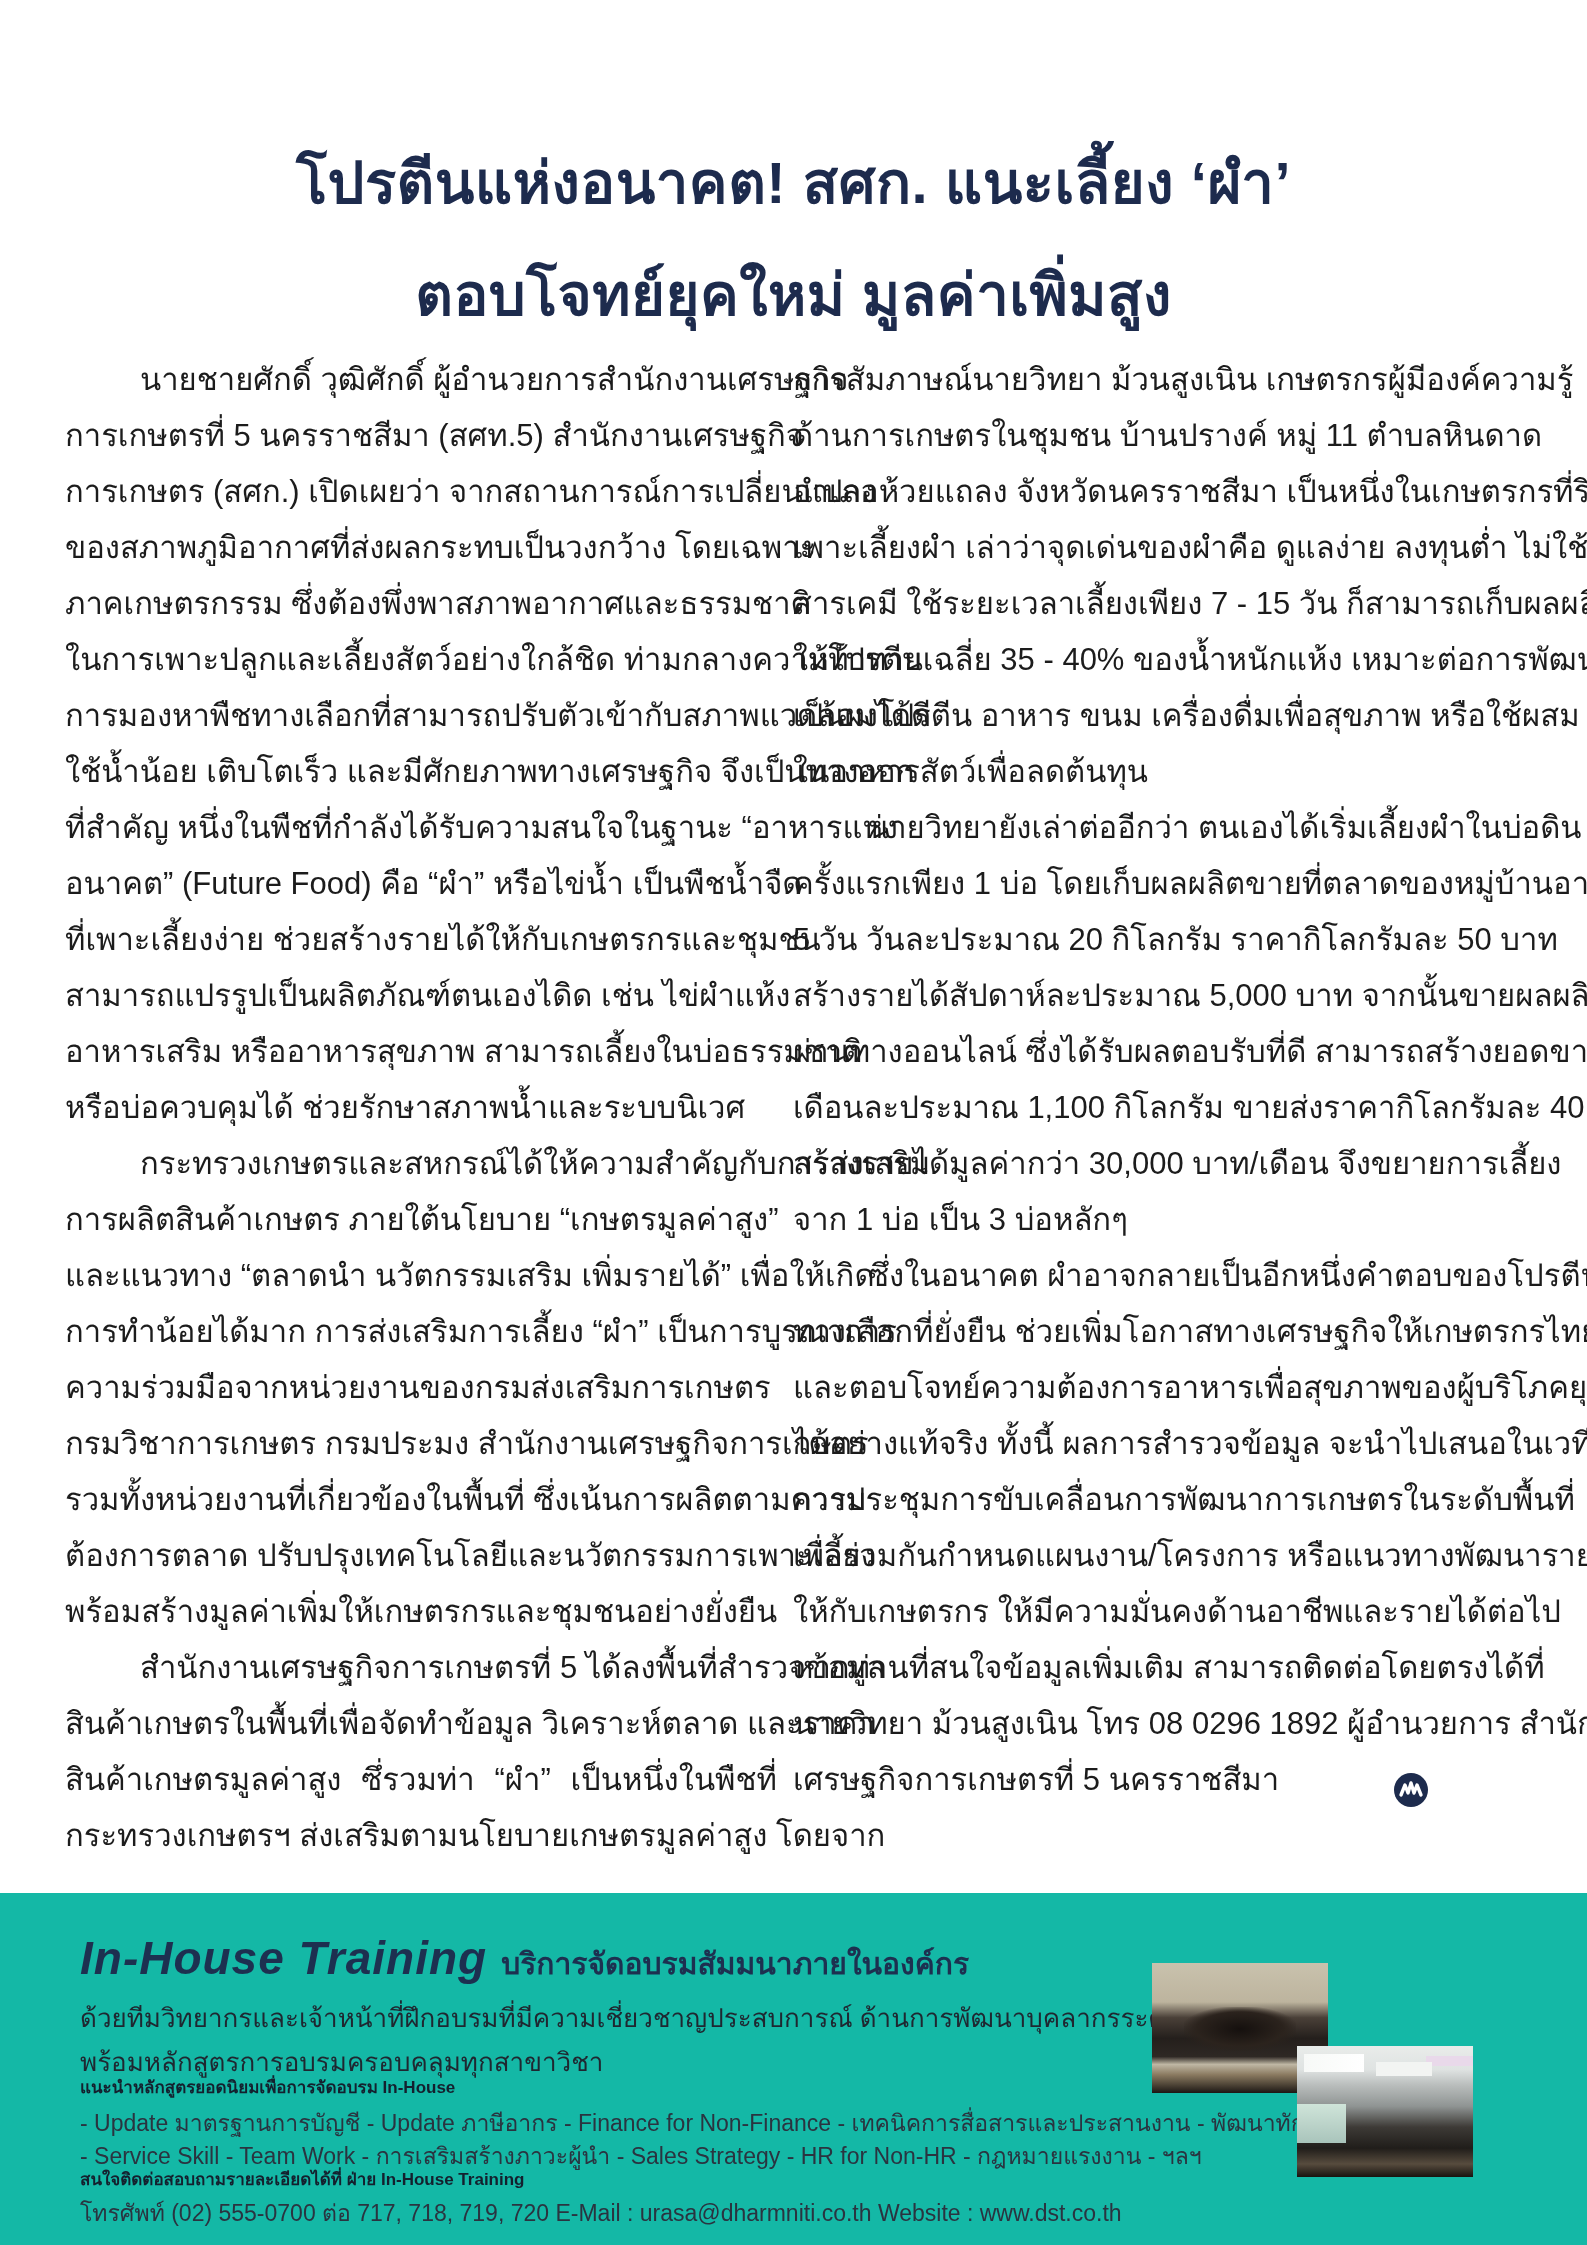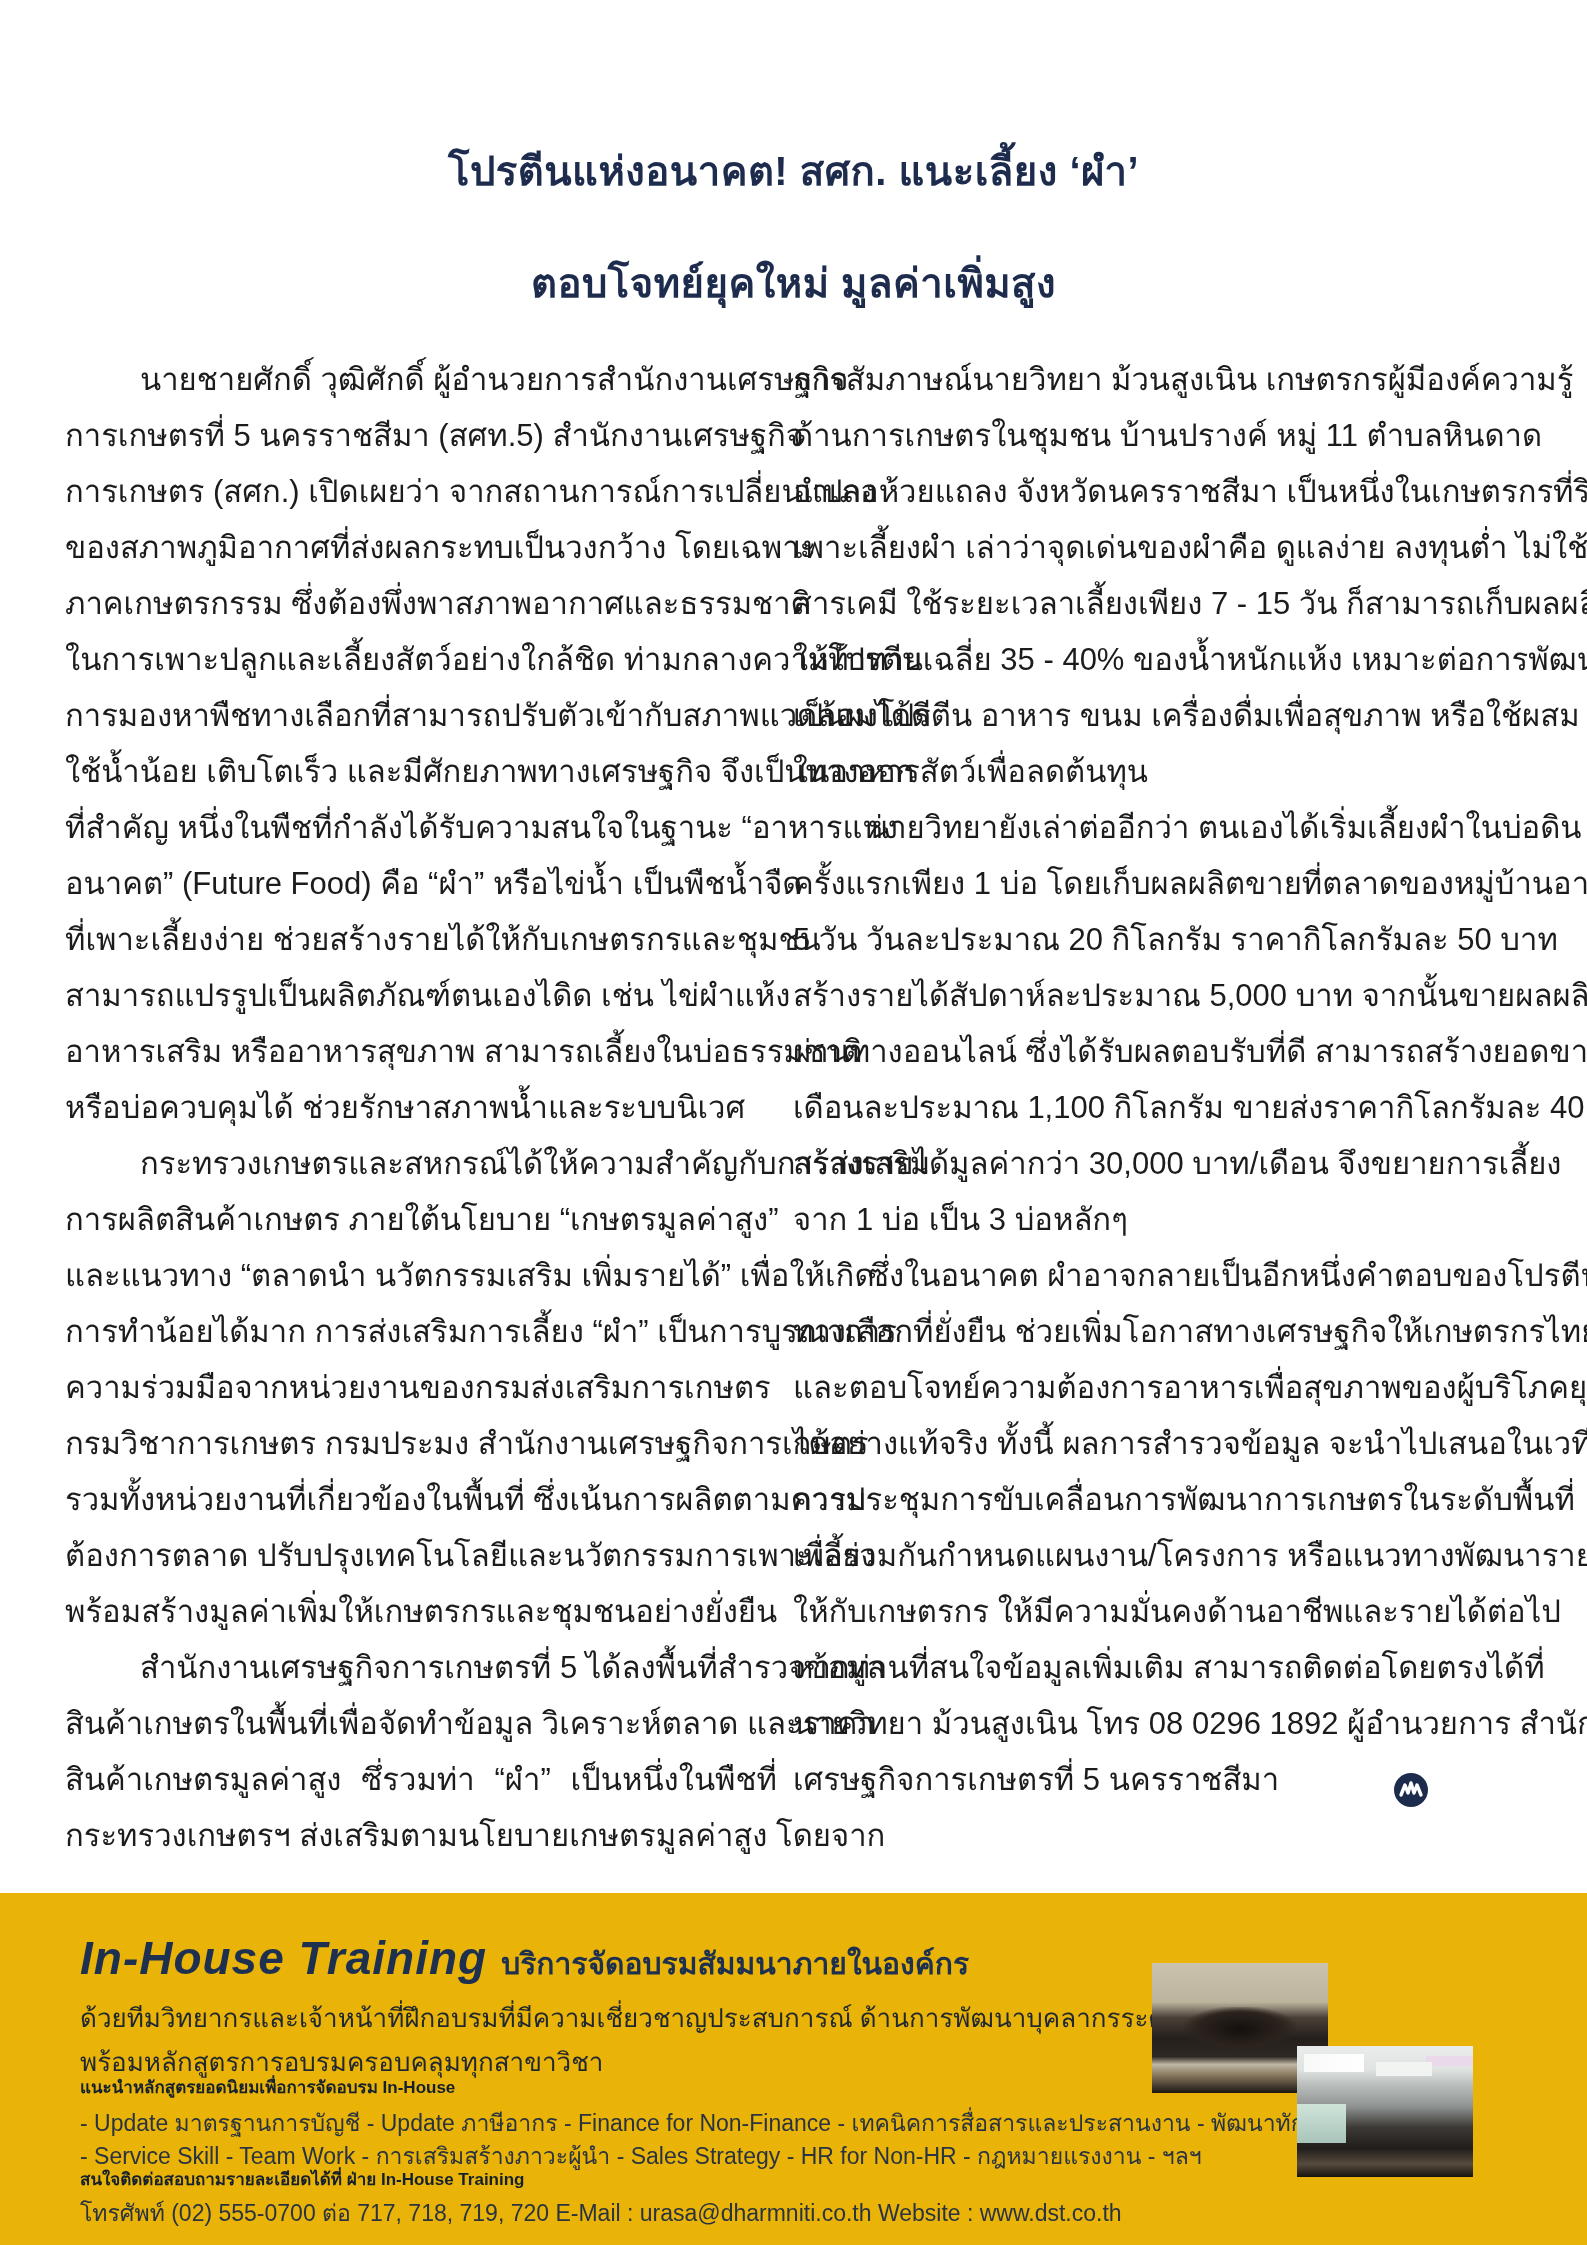--- a/index.html
+++ b/index.html
@@ -7,21 +7,21 @@
     width:1587px;height:2245px;position:relative;background:#ffffff;
     font-family:"Liberation Sans","DejaVu Sans",sans-serif;
     -webkit-font-smoothing:antialiased;
   }
   .page{position:absolute;inset:0;overflow:hidden;}
 
   
   .title{
     position:absolute;top:88px;left:0;width:100%;
     text-align:center;font-weight:bold;
-    font-size:40px;line-height:112px;color:#1d2b4d;
+    font-size:58px;line-height:112px;color:#1d2b4d;
     letter-spacing:0.5px;
   }
   .title .t-line{display:block;}
 
   
   .col{
     position:absolute;top:352px;
     font-size:31px;color:#1c1c1c;
   }
   #col-left{left:65px;width:712px;}
@@ -35,21 +35,21 @@
   .line.last{text-align-last:left;}
 
   
   .end-logo{
     position:absolute;left:1393px;top:1772px;width:36px;height:36px;display:block;
   }
 
   
   .footer{
     position:absolute;left:0;top:1893px;width:1587px;height:352px;
-    background:#eab308;
+    background:#14b8a6;
   }
   .f-abs{position:absolute;white-space:nowrap;}
   .f-head-en{
     font-size:46px;font-weight:bold;font-style:italic;color:#1d3050;
     letter-spacing:1px;
   }
   .f-head-th{
     font-size:30px;font-weight:bold;color:#1d3050;margin-left:14px;
   }
   .f-sub{font-size:26px;color:#1f2730;}

